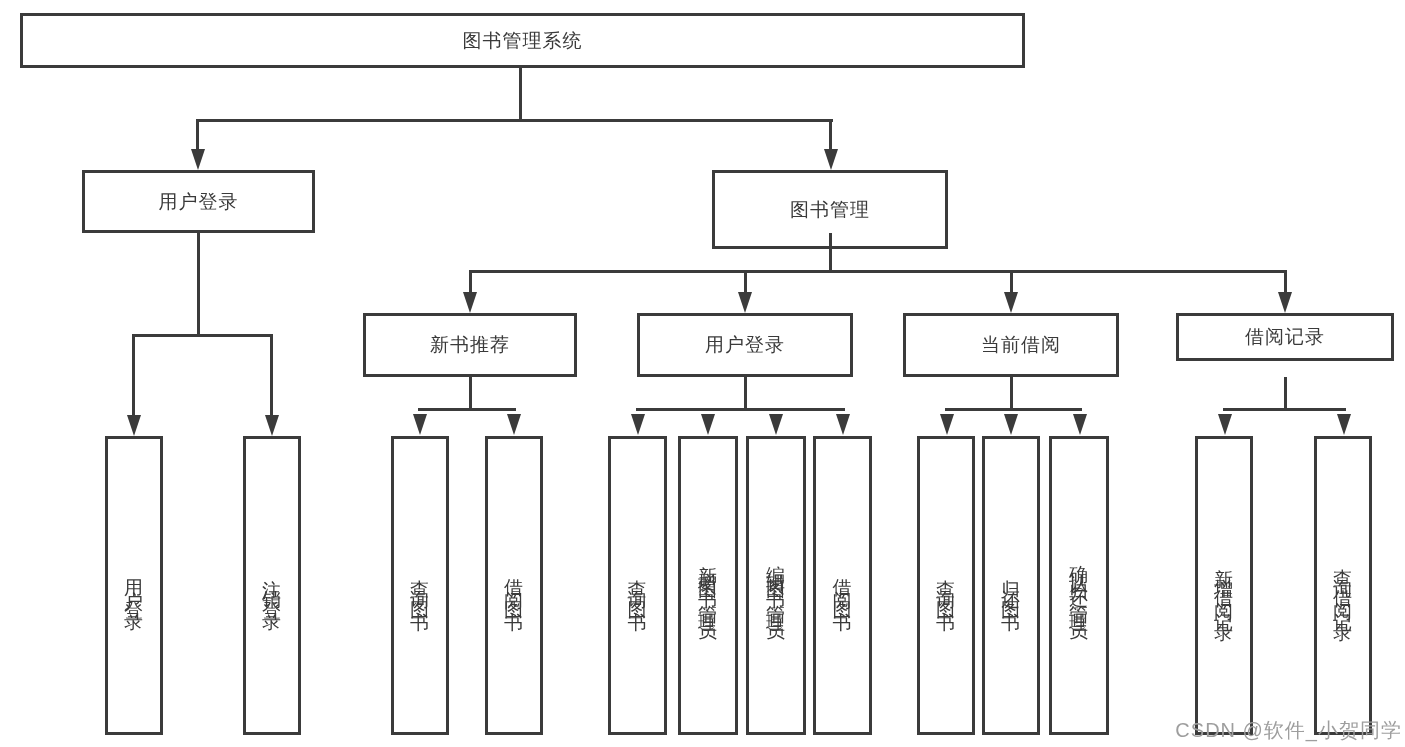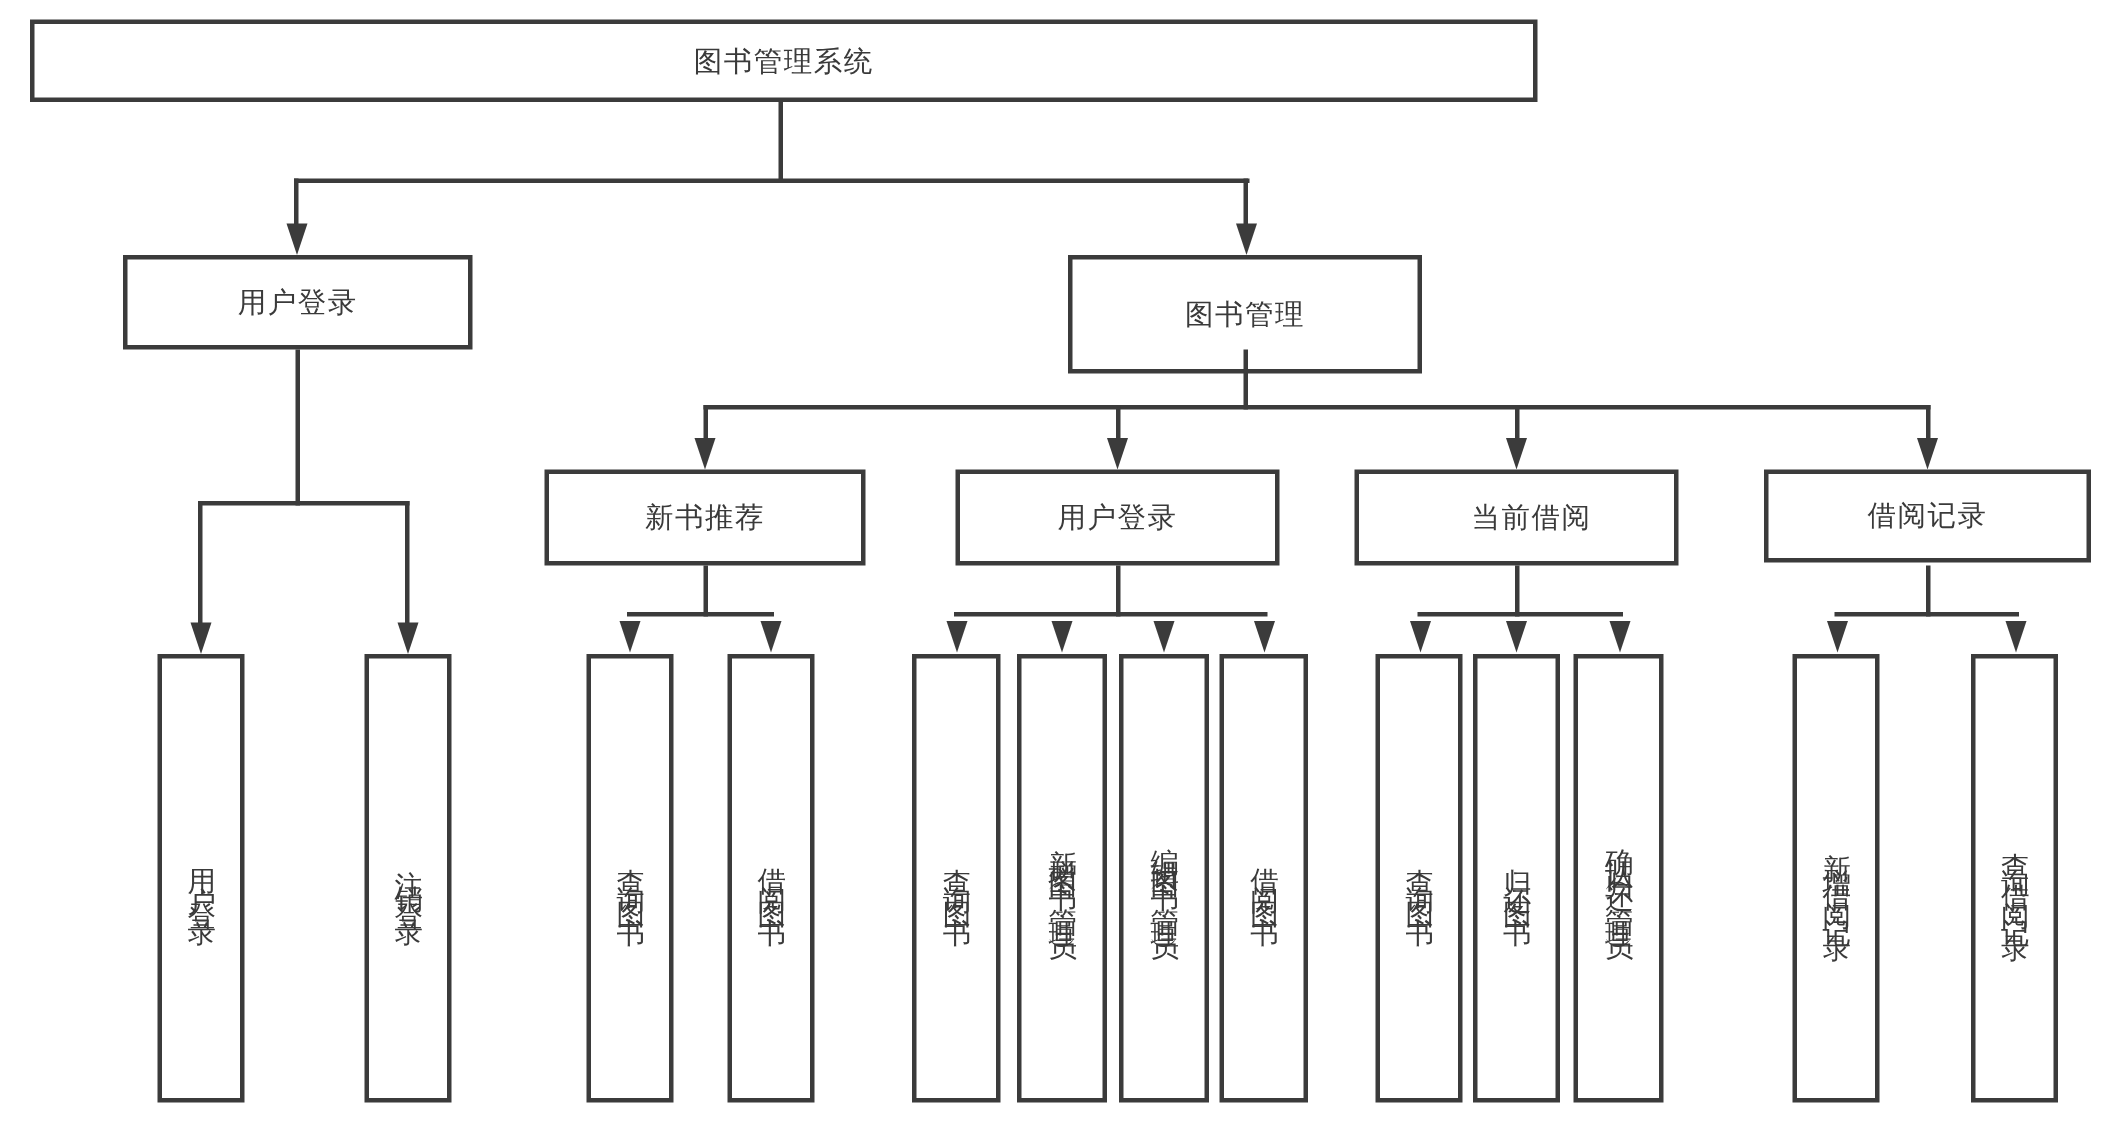--- a/index.html
+++ b/index.html
@@ -95,21 +95,21 @@
 
   <div class="hbox" style="left:363px;top:313px;width:214px;height:64px;">
     <span>新书推荐</span>
   </div>
   <div class="hbox" style="left:637px;top:313px;width:216px;height:64px;">
     <span>用户登录</span>
   </div>
   <div class="hbox" style="left:903px;top:313px;width:216px;height:64px;padding-left:20px;">
     <span>当前借阅</span>
   </div>
-  <div class="hbox" style="left:1176px;top:313px;width:218px;height:62px;">
+  <div class="hbox" style="left:1176px;top:313px;width:218px;height:48px;">
     <span>借阅记录</span>
   </div>
 
   <div class="ln" style="left:469px;top:377px;width:3px;height:34px;"></div>
   <div class="ln" style="left:418px;top:408px;width:98px;height:3px;"></div>
   <div class="ar" style="left:420px;top:414px;"></div>
   <div class="ar" style="left:514px;top:414px;"></div>
 
   <div class="ln" style="left:744px;top:377px;width:3px;height:34px;"></div>
   <div class="ln" style="left:636px;top:408px;width:209px;height:3px;"></div>
@@ -166,14 +166,15 @@
     <span class="vtext" style="letter-spacing:8px;">确认归还（管理员）</span>
   </div>
 
   <div class="vbox" style="left:1195px;top:436px;width:58px;height:299px;">
     <span class="vtext">新增借阅记录</span>
   </div>
   <div class="vbox" style="left:1314px;top:436px;width:58px;height:299px;">
     <span class="vtext">查询借阅记录</span>
   </div>
 
+  <div class="watermark">CSDN @软件_小贺同学</div>
 
 </div>
 
 </body></html>

